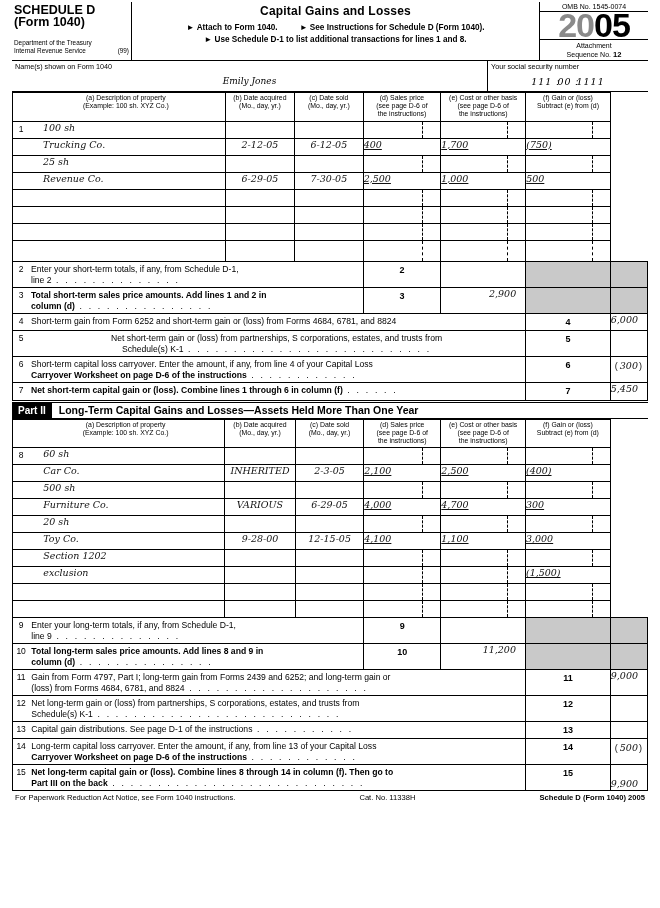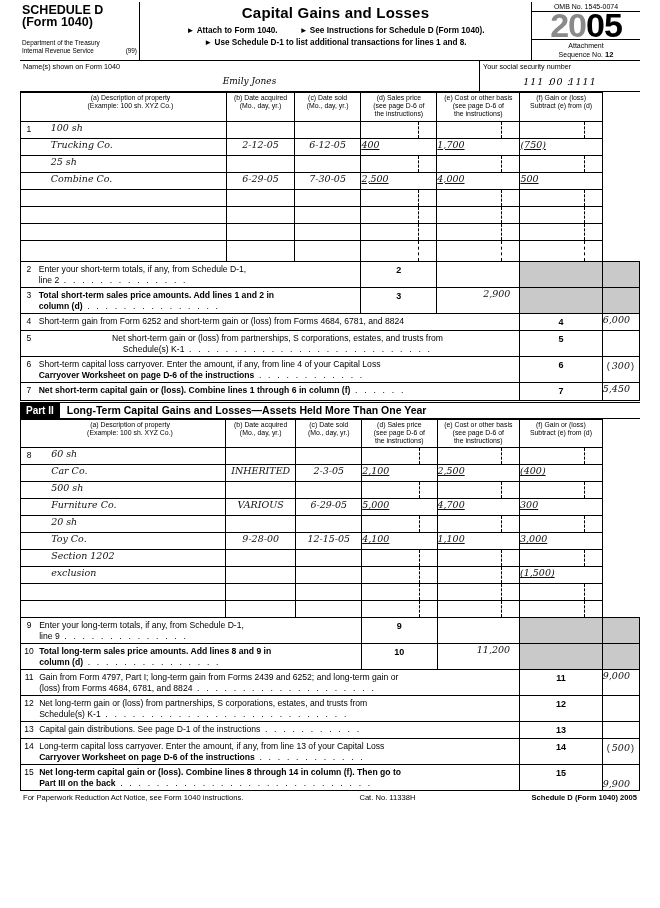--- a/index.html
+++ b/index.html
@@ -6,30 +6,30 @@
   html, body { margin:0; padding:0; }
   body {
     width: 660px; height: 908px;
     background: #ffffff;
     font-family: "Liberation Sans", sans-serif;
     font-size: 8.5px;
     color: #000;
     position: relative;
     overflow: hidden;
   }
-  .page { position:relative; width:660px; height:908px; padding:2px 20px; }
+  .page { position:relative; width:660px; height:908px; padding:2px 12px; }
 
   
   .hdr { display:flex; border-bottom:1.6px solid #000; }
   .hdr-left { width:120px; padding:2px 2px 1px 2px; border-right:1px solid #000; }
   .hdr-left .sched { font-weight:bold; font-size:12.5px; line-height:12px; }
   .hdr-left .f1040 { font-weight:bold; font-size:12.5px; line-height:13px; }
   .hdr-left .dept { font-size:6.4px; line-height:8px; margin-top:10px; }
   .hdr-mid { flex:1; text-align:center; padding:2px 0 1px 0; border-right:1px solid #000; }
-  .hdr-mid .title { font-weight:bold; font-size:15px; letter-spacing:0.2px; }
+  .hdr-mid .title { font-weight:bold; font-size:12px; letter-spacing:0.2px; }
   .hdr-mid .lines { margin-top:5px; font-size:8.2px; }
   .hdr-mid .lines .row1 { display:flex; justify-content:center; gap:22px; }
   .hdr-mid .lines .row2 { margin-top:3px; }
   .arw { font-size:8px; }
   .hdr-right { width:108px; text-align:center; position:relative; }
   .hdr-right .omb { font-size:7px; border-bottom:1px solid #000; padding:1px 0; }
   .hdr-right .year { font-size:34px; font-weight:bold; line-height:27px; letter-spacing:-1px; color:#8a8a8a; }
   .hdr-right .year .b { color:#000; }
   .hdr-right .att { font-size:7px; border-top:1px solid #000; line-height:9px; padding:1px 0; }
   .hdr-right .att b { font-size:7.6px; }
@@ -200,25 +200,25 @@
           </td>
       <td class="c-cost ink ink-r dash-col" style="border-top:none;">
             <div class="dash-inner"></div>
           </td>
       <td class="c-gain ink ink-r dash-col" style="border-top:none;">
             <div class="dash-inner"></div>
           </td>
     </tr>
     <tr class="entry">
       <td class="c-num rnum" style="border-right:none; border-top:none;"></td>
-      <td class="c-desc ink desc-ink" style="border-left:none; border-top:none;">Combine Co.</td>
+      <td class="c-desc ink desc-ink" style="border-left:none; border-top:none;">Revenue Co.</td>
       <td class="c-acq ink ink-c" style="border-top:none;">6-29-05</td>
       <td class="c-sold ink ink-c" style="border-top:none;">7-30-05</td>
       <td class="c-price ink ink-r dash-col" style="border-top:none;">2,500</td>
-      <td class="c-cost ink ink-r dash-col" style="border-top:none;">4,000</td>
+      <td class="c-cost ink ink-r dash-col" style="border-top:none;">1,000</td>
       <td class="c-gain ink ink-r dash-col" style="border-top:none;">500</td>
     </tr>
 
     <tr class="entry">
       <td class="c-num" style="border-right:none; border-top:none;"></td>
       <td class="c-desc" style="border-left:none; border-top:none;"></td>
       <td class="c-acq" style="border-top:none;"></td>
       <td class="c-sold" style="border-top:none;"></td>
       <td class="c-price dash-col" style="border-top:none;">
             <div class="dash-inner"></div>
@@ -417,21 +417,21 @@
           </td>
       <td class="c-gain dash-col" style="border-top:none;">
             <div class="dash-inner"></div>
           </td>
     </tr>
     <tr class="entry">
       <td class="c-num" style="border-right:none; border-top:none;"></td>
       <td class="c-desc ink desc-ink" style="border-left:none; border-top:none;">Furniture Co.</td>
       <td class="c-acq ink ink-c" style="border-top:none;">VARIOUS</td>
       <td class="c-sold ink ink-c" style="border-top:none;">6-29-05</td>
-      <td class="c-price ink ink-r dash-col" style="border-top:none;">5,000</td>
+      <td class="c-price ink ink-r dash-col" style="border-top:none;">4,000</td>
       <td class="c-cost ink ink-r dash-col" style="border-top:none;">4,700</td>
       <td class="c-gain ink ink-r dash-col" style="border-top:none;">300</td>
     </tr>
 
     <tr class="entry">
       <td class="c-num" style="border-right:none; border-top:none;"></td>
       <td class="c-desc ink desc-ink" style="border-left:none; border-top:none;">20 sh</td>
       <td class="c-acq" style="border-top:none;"></td>
       <td class="c-sold" style="border-top:none;"></td>
       <td class="c-price dash-col" style="border-top:none;">

